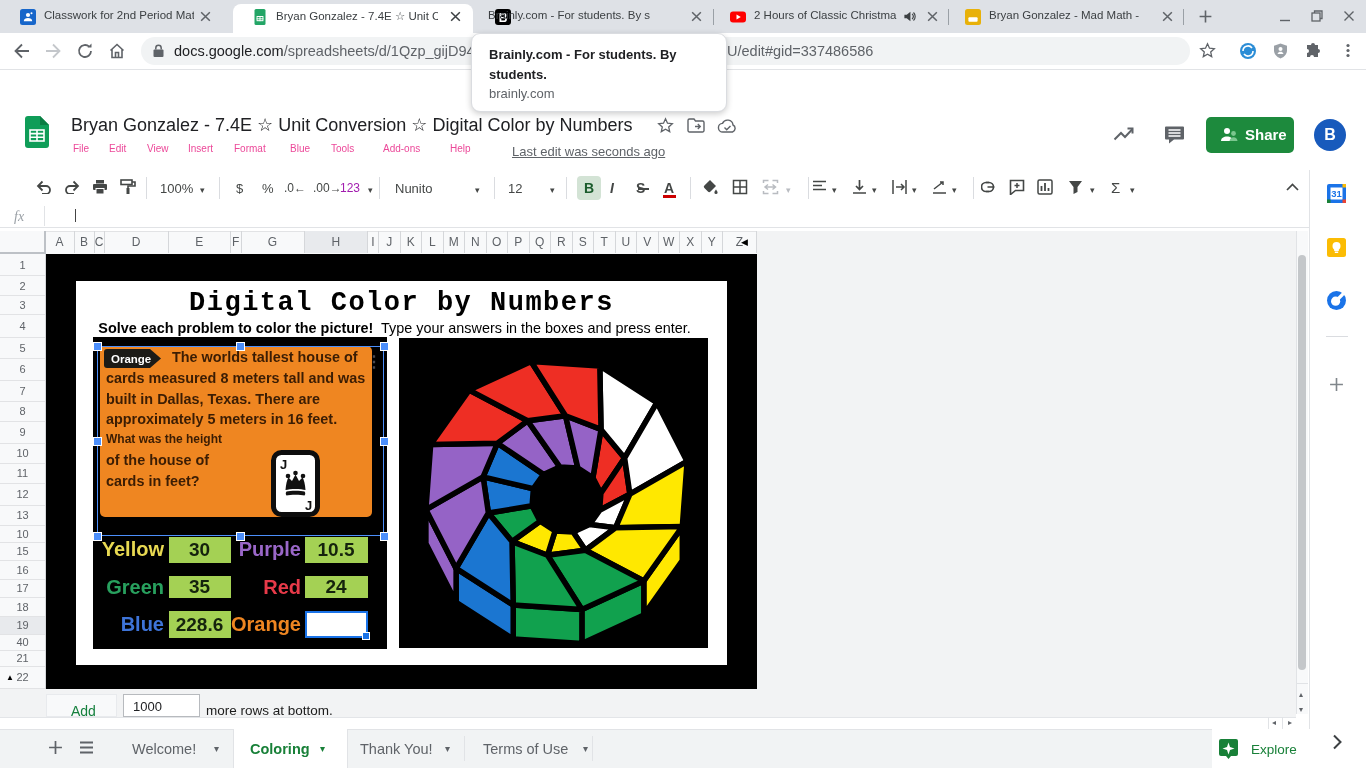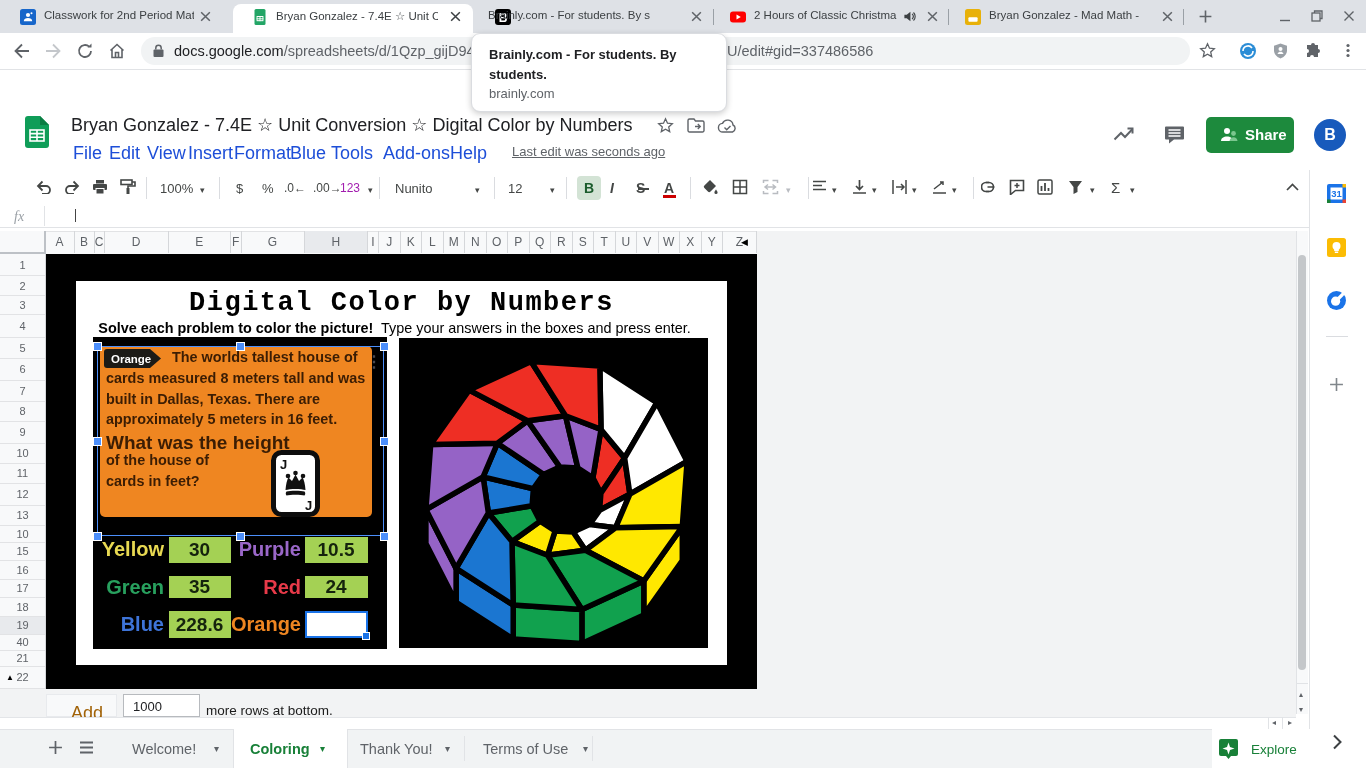--- a/index.html
+++ b/index.html
@@ -1,19 +1,19 @@
 <!DOCTYPE html>
 <html><head><meta charset="utf-8"><style>
 *{margin:0;padding:0;box-sizing:border-box}
 body{width:1366px;height:768px;font-family:"Liberation Sans",sans-serif;position:relative;overflow:hidden;background:#fff}
 .abs{position:absolute}
 .chc{position:absolute;top:0;height:22px;border-right:1px solid #d5d7da;color:#5f6368;font-size:12px;text-align:center;line-height:22px}
 .rhc{position:absolute;left:0;width:45px;border-bottom:1px solid #e2e3e5;color:#5f6368;font-size:11px;text-align:center;display:flex;align-items:center;justify-content:center}
 .tabtxt{font-size:11.5px;color:#3c4043;white-space:nowrap;overflow:hidden}
-.mi{display:inline-block;margin-right:0;color:#1d4ed8;font-size:18px}
+.mi{display:inline-block;margin-right:0;color:#ec4899;font-size:10px}
 </style></head><body>
 
 <div class="abs" style="left:0;top:0;width:1366px;height:33px;background:#dee1e6"></div>
 <div class="abs" style="left:233px;top:4px;width:240px;height:29px;background:#fff;border-radius:8px 8px 0 0"></div>
 <div class="abs" style="left:712.5px;top:9px;width:1px;height:16px;background:#9aa0a6"></div>
 <div class="abs" style="left:947.5px;top:9px;width:1px;height:16px;background:#9aa0a6"></div>
 <div class="abs" style="left:1182.5px;top:9px;width:1px;height:16px;background:#9aa0a6"></div>
 <svg class="abs" style="left:20px;top:9px" width="16" height="16" viewBox="0 0 16 16">
     <rect width="16" height="16" rx="2.5" fill="#1766ca"></rect>
     <circle cx="8" cy="6" r="2.1" fill="#fff"></circle>
@@ -362,21 +362,21 @@
     </svg></div>
 <div class="abs" style="left:100px;top:346px;width:272px;height:171px;background:#ef8621;border-radius:5px"></div>
 <svg class="abs" style="left:104px;top:349px" width="60" height="19" viewBox="0 0 60 19">
     <path d="M3 0h43l11 9.5L46 19H3a3 3 0 01-3-3V3a3 3 0 013-3z" fill="#1c1b17"></path>
     <text x="7" y="13.5" font-size="11.5" font-weight="bold" fill="#fff" font-family="Liberation Sans">Orange</text>
   </svg>
 <div class="abs" style="left:172px;top:349px;font-size:14.4px;font-weight:bold;color:#3b1d04;white-space:nowrap">The worlds tallest house of</div>
 <div class="abs" style="left:106px;top:370px;font-size:14.4px;font-weight:bold;color:#3b1d04;white-space:nowrap">cards measured 8 meters tall and was</div>
 <div class="abs" style="left:106px;top:390.5px;font-size:14.4px;font-weight:bold;color:#3b1d04;white-space:nowrap">built in Dallas, Texas. There are</div>
 <div class="abs" style="left:106px;top:411px;font-size:14.4px;font-weight:bold;color:#3b1d04;white-space:nowrap">approximately 5 meters in 16 feet.</div>
-<div class="abs" style="left:106px;top:431.5px;font-size:19px;font-weight:bold;color:#3b1d04;white-space:nowrap">What was the height</div>
+<div class="abs" style="left:106px;top:431.5px;font-size:12px;font-weight:bold;color:#3b1d04;white-space:nowrap">What was the height</div>
 <div class="abs" style="left:106px;top:452px;font-size:14.4px;font-weight:bold;color:#3b1d04;white-space:nowrap">of the house of</div>
 <div class="abs" style="left:106px;top:472.5px;font-size:14.4px;font-weight:bold;color:#3b1d04;white-space:nowrap">cards in feet?</div>
 <svg class="abs" style="left:271px;top:450px" width="49" height="67" viewBox="0 0 49 67">
 <rect x="2.5" y="2.5" width="44" height="62" rx="8" fill="#fff" stroke="#0d0d0d" stroke-width="5"></rect>
 <text x="9" y="19" font-size="13" font-weight="bold" fill="#111" font-family="Liberation Sans">J</text>
 <text x="34" y="60" font-size="13" font-weight="bold" fill="#111" font-family="Liberation Sans">J</text>
 <path d="M14.5 40 C15 34 16 29.5 17.5 27.5 L21 31 L24.5 24.5 L28 31 L31.5 27.5 C33 29.5 34 34 34.5 40 C30 38.5 19 38.5 14.5 40 Z" fill="#111"></path>
 <circle cx="17" cy="26" r="2.3" fill="#111"></circle>
     <circle cx="24.5" cy="23" r="2.3" fill="#111"></circle>
     <circle cx="32" cy="26" r="2.3" fill="#111"></circle>
@@ -401,21 +401,21 @@
 <div class="abs" style="left:168.5px;top:537.4px;width:62px;height:25.4px;background:#a4d154;color:#15230d;font-size:19px;font-weight:bold;text-align:center;line-height:25.4px">30</div>
 <div class="abs" style="left:304.5px;top:537.4px;width:63px;height:25.4px;background:#a4d154;color:#15230d;font-size:19px;font-weight:bold;text-align:center;line-height:25.4px">10.5</div>
 <div class="abs" style="left:168.5px;top:575.6px;width:62px;height:22.5px;background:#a4d154;color:#15230d;font-size:19px;font-weight:bold;text-align:center;line-height:22.5px">35</div>
 <div class="abs" style="left:304.5px;top:575.6px;width:63px;height:22.5px;background:#a4d154;color:#15230d;font-size:19px;font-weight:bold;text-align:center;line-height:22.5px">24</div>
 <div class="abs" style="left:168.5px;top:610.7px;width:62px;height:27.4px;background:#a4d154;color:#15230d;font-size:19px;font-weight:bold;text-align:center;line-height:27.4px">228.6</div>
 <div class="abs" style="left:304.5px;top:611px;width:63.5px;height:27px;background:#fff;border:2px solid #1a73e8"></div>
 <div class="abs" style="left:362px;top:632px;width:8px;height:8px;background:#1a73e8;border:1.5px solid #fff"></div>
 <div class="abs" style="left:757px;top:231px;width:539px;height:458px;background:#f2f3f4"></div>
 <div class="abs" style="left:0;top:689px;width:1296px;height:28px;background:#f2f3f4"></div>
 <div class="abs" style="left:45.5px;top:694px;width:71px;height:23px;background:#f8f9fa;border:1px solid #e8eaed"></div>
-<div class="abs" style="left:71px;top:703px;font-size:18px;color:#a16207">Add</div>
+<div class="abs" style="left:71px;top:703px;font-size:14px;color:#15803d">Add</div>
 <div class="abs" style="left:123px;top:694px;width:77px;height:23px;background:#fff;border:1px solid #b7babe"></div>
 <div class="abs" style="left:133px;top:699px;font-size:13px;color:#202124">1000</div>
 <div class="abs" style="left:206px;top:703px;font-size:13.5px;color:#1c1c1c">more rows at bottom.</div>
 <div class="abs" style="left:0;top:717px;width:1296px;height:12px;background:#fff;border-top:1px solid #e3e5e8"></div>
 <div class="abs" style="left:1268px;top:717px;width:1px;height:12px;background:#e1e3e6"></div>
 <div class="abs" style="left:1282px;top:717px;width:1px;height:12px;background:#e1e3e6"></div>
 <div class="abs" style="left:1272px;top:718px;font-size:8px;color:#5f6368">◂</div>
 <div class="abs" style="left:1288px;top:718px;font-size:8px;color:#5f6368">▸</div>
 <div class="abs" style="left:1296px;top:231px;width:12px;height:483px;background:#f8f9fa;border-left:1px solid #e1e3e6"></div>
 <div class="abs" style="left:1298px;top:255px;width:8px;height:415px;border-radius:4px;background:#c4c7ca"></div>

